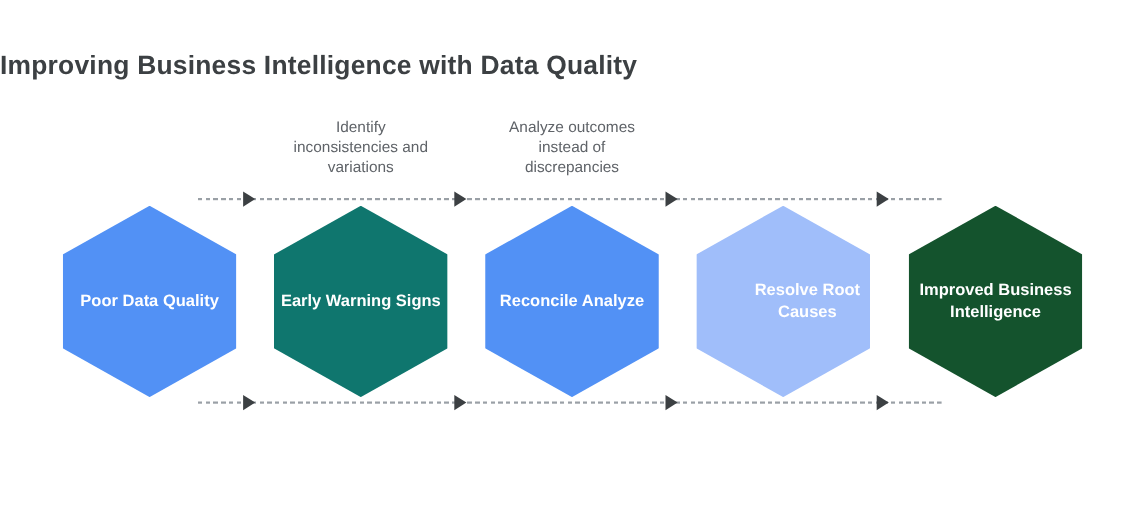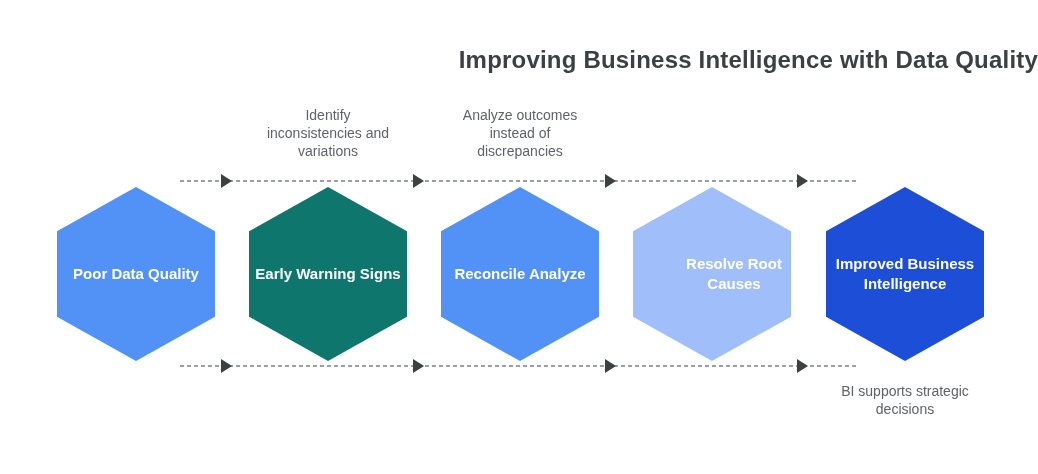--- a/index.html
+++ b/index.html
@@ -10,21 +10,21 @@
     height: 474px;
     background: #ffffff;
     font-family: "Liberation Sans", sans-serif;
     overflow: hidden;
   }
   .title {
     position: absolute;
     top: 46px;
     left: 0;
     width: 100%;
-    text-align: right;
+    text-align: left;
     font-size: 24px;
     font-weight: 700;
     color: #3C4043;
     letter-spacing: 0.2px;
   }
   .annotation {
     position: absolute;
     display: flex;
     align-items: center;
     justify-content: center;
@@ -113,27 +113,25 @@
   <div class="hex hex-2" style="background: #0f766e;">
     <span class="hex-label">Early Warning Signs</span>
   </div>
   <div class="hex hex-3" style="background: rgb(82, 145, 245);">
     <span class="hex-label">Reconcile Analyze</span>
   </div>
   <div class="hex hex-4" style="background: rgb(160, 190, 250); padding-left: 44px;">
     <span class="hex-label">Resolve Root
 Causes</span>
   </div>
-  <div class="hex hex-5" style="background: #1d4ed8;">
+  <div class="hex hex-5" style="background: #14532d;">
     <span class="hex-label">Improved Business
 Intelligence</span>
   </div>
 
   <div class="dotted-line line-bottom"></div>
   <div class="arrowhead arrow-bottom a1"></div>
   <div class="arrowhead arrow-bottom a2"></div>
   <div class="arrowhead arrow-bottom a3"></div>
   <div class="arrowhead arrow-bottom a4"></div>
 
-  <div class="annotation ann-bottom-2">BI supports strategic
-decisions</div>
 
 </div>
 
 </body></html>

